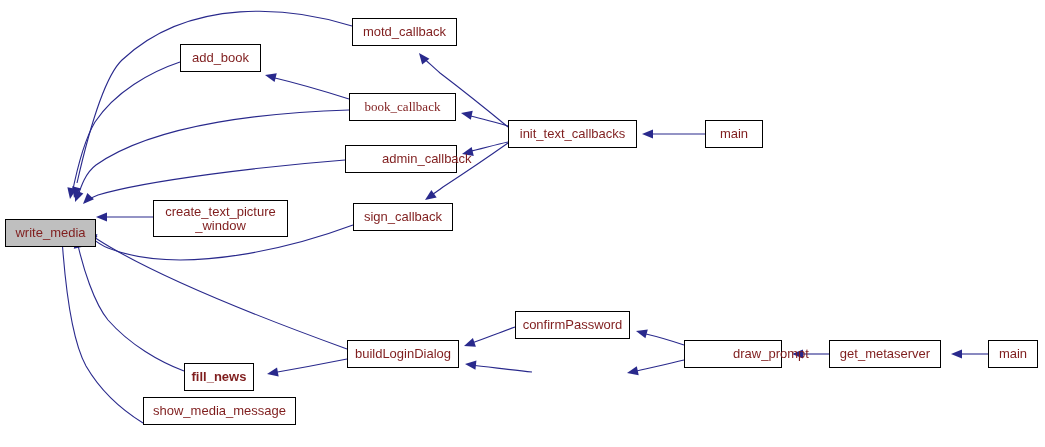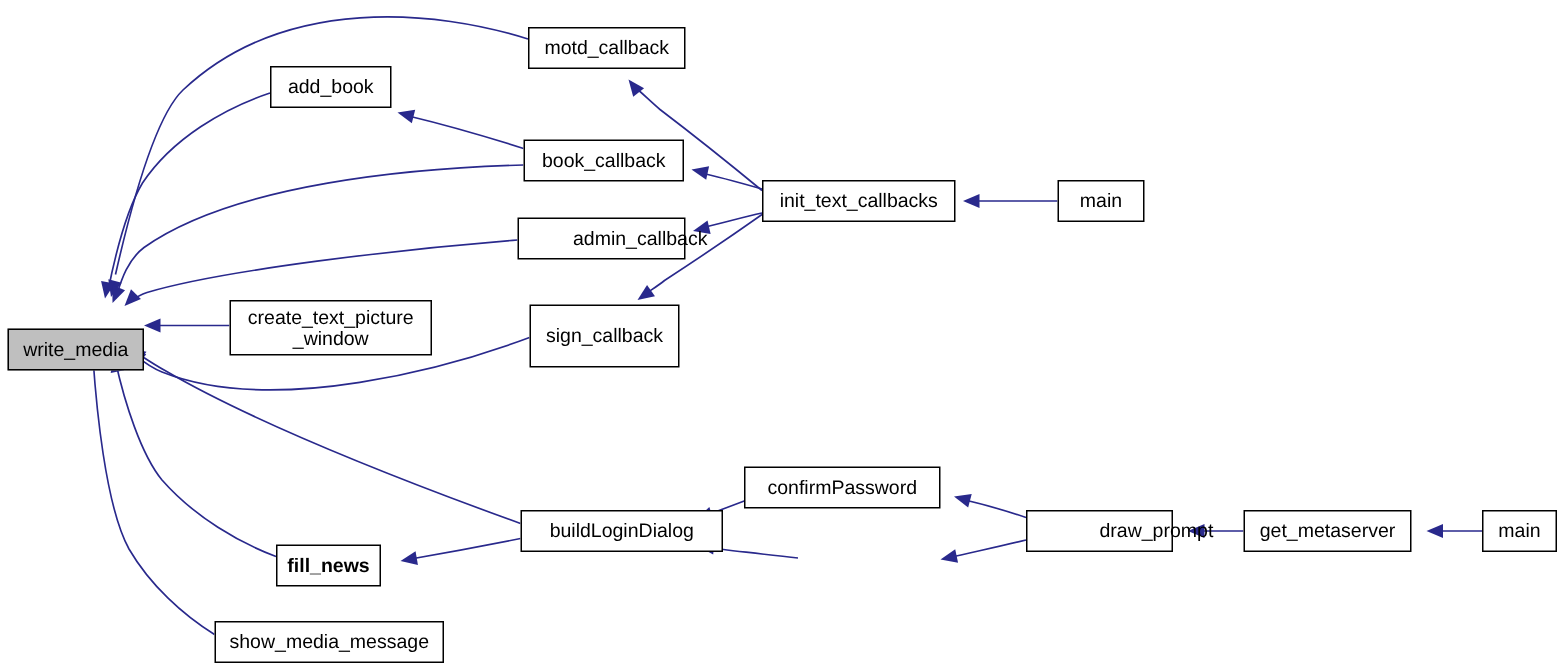--- a/index.html
+++ b/index.html
@@ -24,21 +24,21 @@
     top: 0;
     width: 1045px;
     height: 447px;
     pointer-events: none;
   }
   .gnode {
     position: absolute;
     box-sizing: border-box;
     border: 1px solid #000000;
     background: #ffffff;
-    color: #000000;
+    color: #7f1d1d;
     font-size: 13px;
     line-height: 14px;
     text-align: center;
     display: flex;
     align-items: center;
     justify-content: flex-end;
     white-space: pre;
     z-index: 5;
     letter-spacing: 0px;
   }
@@ -98,27 +98,27 @@
       <path d="M684,360 C668,364 649,368 632,372" fill="none" stroke="#29298c" stroke-width="1.1"></path>
       <polygon points="0,0 -11,-4.6 -11,4.6" fill="#29298c" transform="translate(627,373) rotate(168)"></polygon>
       <path d="M829,354 L797,354" fill="none" stroke="#29298c" stroke-width="1.1"></path>
       <polygon points="0,0 -11,-4.6 -11,4.6" fill="#29298c" transform="translate(792,354) rotate(180)"></polygon>
       <path d="M988,354 L956,354" fill="none" stroke="#29298c" stroke-width="1.1"></path>
       <polygon points="0,0 -11,-4.6 -11,4.6" fill="#29298c" transform="translate(951,354) rotate(180)"></polygon>
     </svg>
 <div class="gnode current" style="left: 5px; top: 203px; width: 91px; height: 28px; margin-top: 16px;"><span class="gnode-label">write_media</span></div>
     <div class="gnode" style="left: 180px; top: 44px; width: 81px; height: 28px;"><span class="gnode-label">add_book</span></div>
     <div class="gnode" style="left: 352px; top: 18px; width: 105px; height: 28px;"><span class="gnode-label">motd_callback</span></div>
-    <div class="gnode" style="left: 349px; top: 93px; width: 107px; height: 28px;"><span class="gnode-label">book_callback</span></div>
+    <div class="gnode" style="left: 349px; top: 93px; width: 107px; height: 28px; font-family: Liberation Serif, serif;"><span class="gnode-label">book_callback</span></div>
     <div class="gnode" style="left: 345px; top: 145px; width: 112px; height: 28px; padding-left: 36px;"><span class="gnode-label">admin_callback</span></div>
     <div class="gnode" style="left: 153px; top: 200px; width: 135px; height: 37px;"><span class="gnode-label">create_text_picture
 _window</span></div>
-    <div class="gnode" style="left: 353px; top: 203px; width: 100px; height: 42px;"><span class="gnode-label">sign_callback</span></div>
+    <div class="gnode" style="left: 353px; top: 203px; width: 100px; height: 28px;"><span class="gnode-label">sign_callback</span></div>
     <div class="gnode" style="left: 508px; top: 120px; width: 129px; height: 28px;"><span class="gnode-label">init_text_callbacks</span></div>
     <div class="gnode" style="left: 705px; top: 120px; width: 58px; height: 28px;"><span class="gnode-label">main</span></div>
-    <div class="gnode" style="left: 347px; top: 340px; width: 135px; height: 28px;"><span class="gnode-label">buildLoginDialog</span></div>
+    <div class="gnode" style="left: 347px; top: 340px; width: 112px; height: 28px;"><span class="gnode-label">buildLoginDialog</span></div>
     <div class="gnode" style="left: 184px; top: 363px; width: 70px; height: 28px; font-weight: bold;"><span class="gnode-label">fill_news</span></div>
-    <div class="gnode" style="left: 143px; top: 414px; width: 153px; height: 28px;"><span class="gnode-label">show_media_message</span></div>
-    <div class="gnode" style="left: 496px; top: 311px; width: 131px; height: 28px;"><span class="gnode-label">confirmPassword</span></div>
+    <div class="gnode" style="left: 143px; top: 397px; width: 153px; height: 28px;"><span class="gnode-label">show_media_message</span></div>
+    <div class="gnode" style="left: 515px; top: 311px; width: 115px; height: 28px;"><span class="gnode-label">confirmPassword</span></div>
     <div class="gnode" style="left: 684px; top: 340px; width: 98px; height: 28px; padding-left: 48px;"><span class="gnode-label">draw_prompt</span></div>
     <div class="gnode" style="left: 829px; top: 340px; width: 112px; height: 28px;"><span class="gnode-label">get_metaserver</span></div>
     <div class="gnode" style="left: 988px; top: 340px; width: 50px; height: 28px;"><span class="gnode-label">main</span></div>
   </div>
 
 </body></html>

